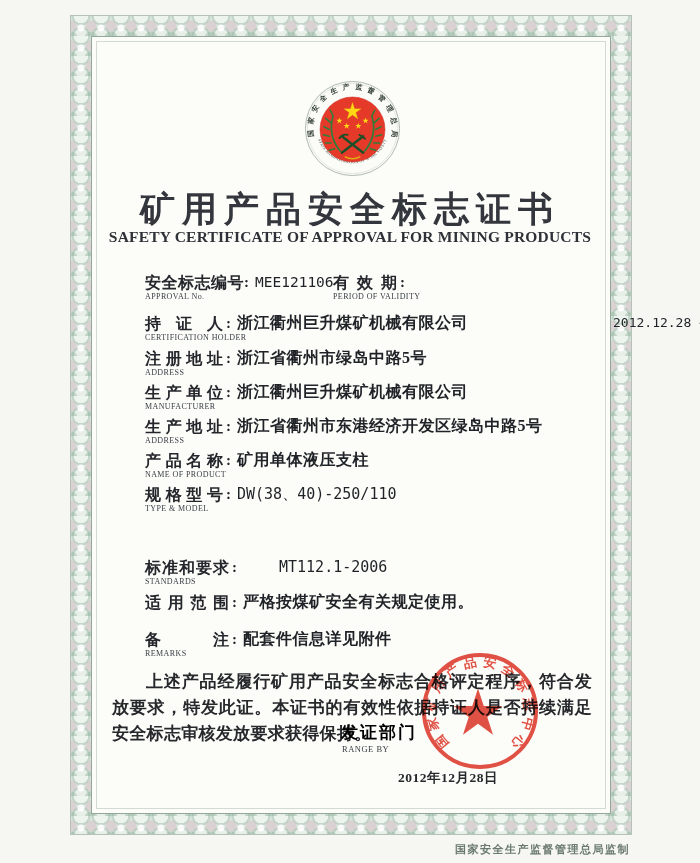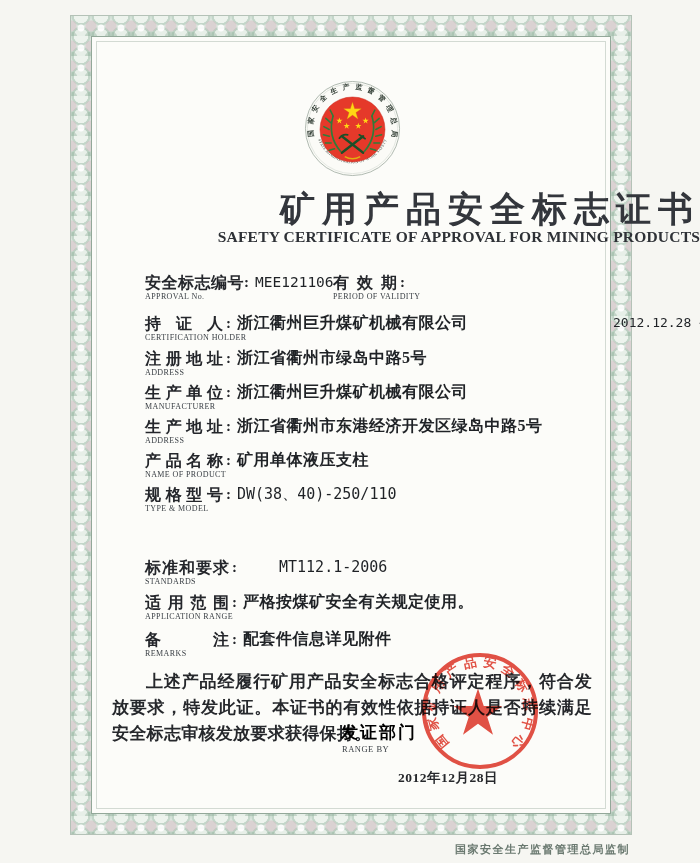--- a/index.html
+++ b/index.html
@@ -33,23 +33,23 @@
     border:1px solid #93a899;
   }
   .paper::after{
     content:"";position:absolute;left:4px;top:4px;right:4px;bottom:4px;
     border:1px solid #d3dad3;pointer-events:none;
   }
   .abs{position:absolute;}
   
   .emblem{left:304px;top:80px;width:97px;height:97px;}
   
-  .title{left:0;top:186px;width:700px;text-align:right;
+  .title{left:0;top:186px;width:700px;text-align:center;
     font-size:35px;font-weight:700;letter-spacing:7px;color:#33363c;}
-  .title-en{left:0;top:228px;width:700px;text-align:right;
+  .title-en{left:0;top:228px;width:700px;text-align:center;
     font-size:15.5px;font-weight:700;letter-spacing:.2px;color:#2e3136;}
   
   .row{position:absolute;left:145px;line-height:19px;white-space:nowrap;}
   .jchar{display:inline-flex;justify-content:space-between;vertical-align:bottom;
     font-family:"Liberation Sans",sans-serif;font-weight:700;font-size:16px;color:#24262b;}
   .lab-w78{width:78px;}
   .lab-w96{width:96px;justify-content:flex-start;letter-spacing:.5px;}
   .lab-w64{width:64px;}
   .colon{font-weight:700;font-size:15px;margin:0 6px 0 3px;color:#24262b;}
   .val{font-size:16px;font-weight:600;color:#1f2226;letter-spacing:.5px;margin-top:38px;}
@@ -220,21 +220,20 @@
       </span><span class="colon">:</span><span class="val mono gap8" style="font-size:15px">MT112.1-2006</span>
     <div class="en-sub">STANDARDS</div>
   </div>
   <div class="row" style="top:592px">
     <span class="jchar lab-w78" style="width:84px">
         <span>适</span>
         <span>用</span>
         <span>范</span>
         <span>围</span>
       </span><span class="colon">:</span><span class="val">严格按煤矿安全有关规定使用。</span>
-    <div class="en-sub">APPLICATION RANGE</div>
   </div>
   <div class="row" style="top:629px">
     <span class="jchar lab-w78" style="width:84px">
         <span>备</span>
         <span>注</span>
       </span><span class="colon">:</span><span class="val">配套件信息详见附件</span>
     <div class="en-sub">REMARKS</div>
   </div>
 
   <div class="abs statement">上述产品经履行矿用产品安全标志合格评定程序，符合发放要求，特发此证。本证书的有效性依据持证人是否持续满足安全标志审核发放要求获得保持。</div>

